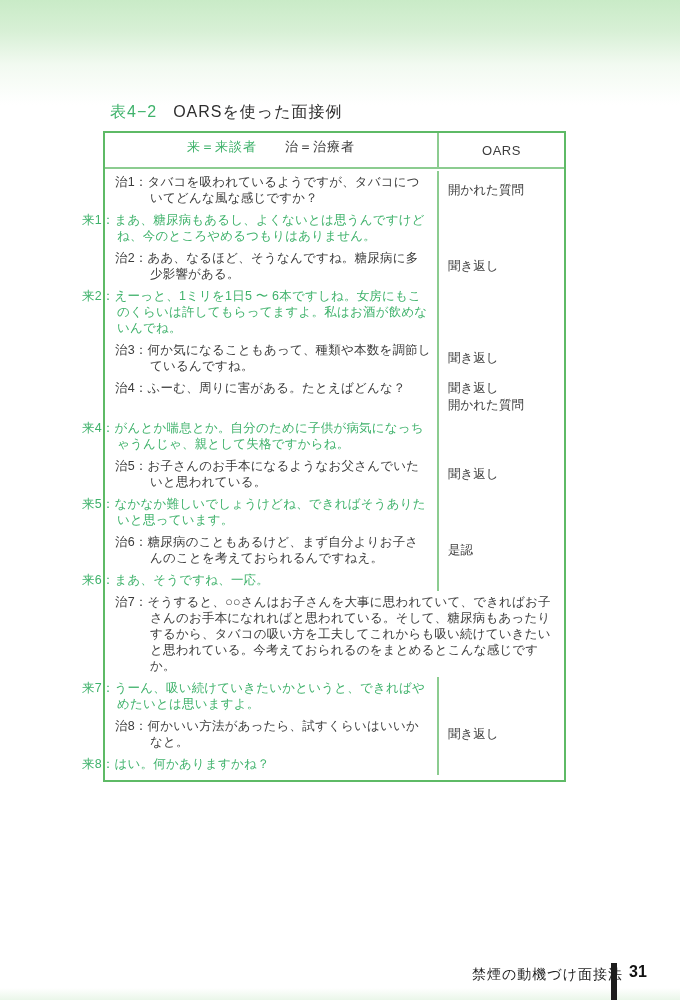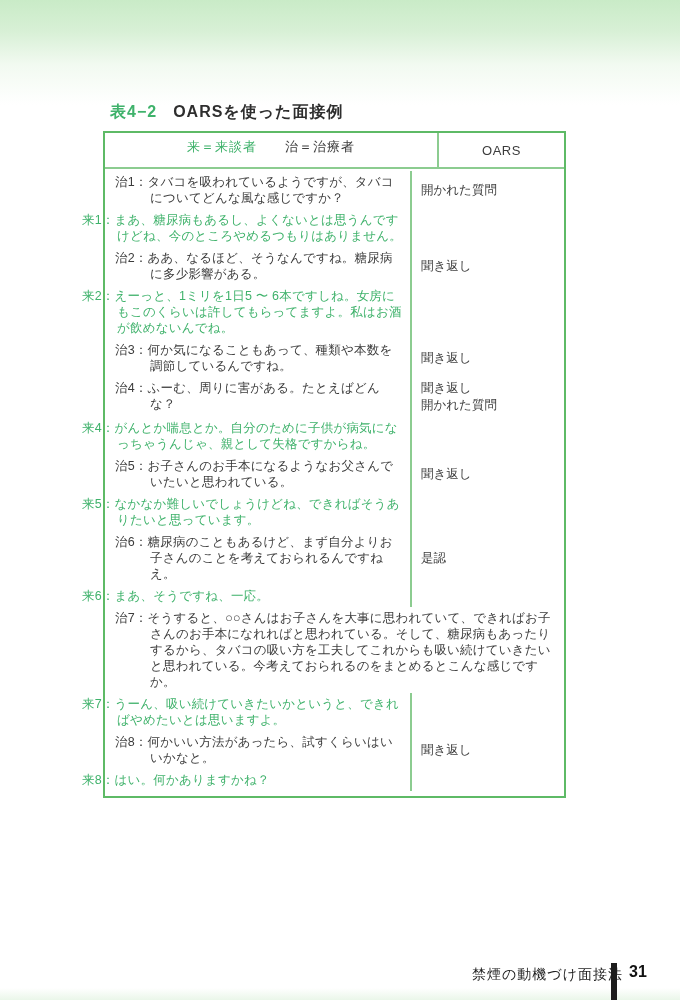--- a/index.html
+++ b/index.html
@@ -20,21 +20,21 @@
   .top-gradient{
     position:absolute;top:0;left:0;width:680px;height:105px;
     background:linear-gradient(180deg,#c9ebc7 0%,#d8f0d6 30%,#f2faf1 62%,#ffffff 100%);
   }
   .bottom-tint{
     position:absolute;bottom:0;left:0;width:680px;height:12px;
     background:linear-gradient(0deg,rgba(200,232,198,0.38) 0%,rgba(200,232,198,0) 100%);
   }
   .page-title{
     position:absolute;left:110px;top:102px;
-    font-size:16px;font-weight:bold;letter-spacing:1px;white-space:nowrap;
+    font-size:16px;font-weight:normal;letter-spacing:1px;white-space:nowrap;
   }
   .page-title .tnum{color:var(--green-text);margin-right:16px;}
   .page-title .ttext{color:#2e2e2e;}
   .interview-table{
     position:absolute;left:103px;top:131px;width:463px;
     border:2px solid var(--green-border);
     background:#fff;
   }
   .thead{
     display:flex;
@@ -56,21 +56,21 @@
   .dlg{
     flex:1;
     padding:3px 6px 3px 45px;
     text-indent:-35px;
     font-size:12.5px;line-height:16px;
     color:var(--ink);
     letter-spacing:0.2px;
   }
   .dlg.client{color:var(--green-text);padding-left:12px;}
   .oars-cell{
-    width:154px;
+    width:127px;
     border-left:2px solid var(--green-divider);
     padding:3px 4px 3px 9px;
     display:flex;flex-direction:column;justify-content:center;
     font-size:12.5px;line-height:17px;color:var(--ink);
   }
   .footer-running-title{
     position:absolute;left:472px;top:966px;
     font-family:"Liberation Serif","DejaVu Serif",serif;
     font-size:14px;color:#1f1f1f;letter-spacing:1px;white-space:nowrap;
   }

